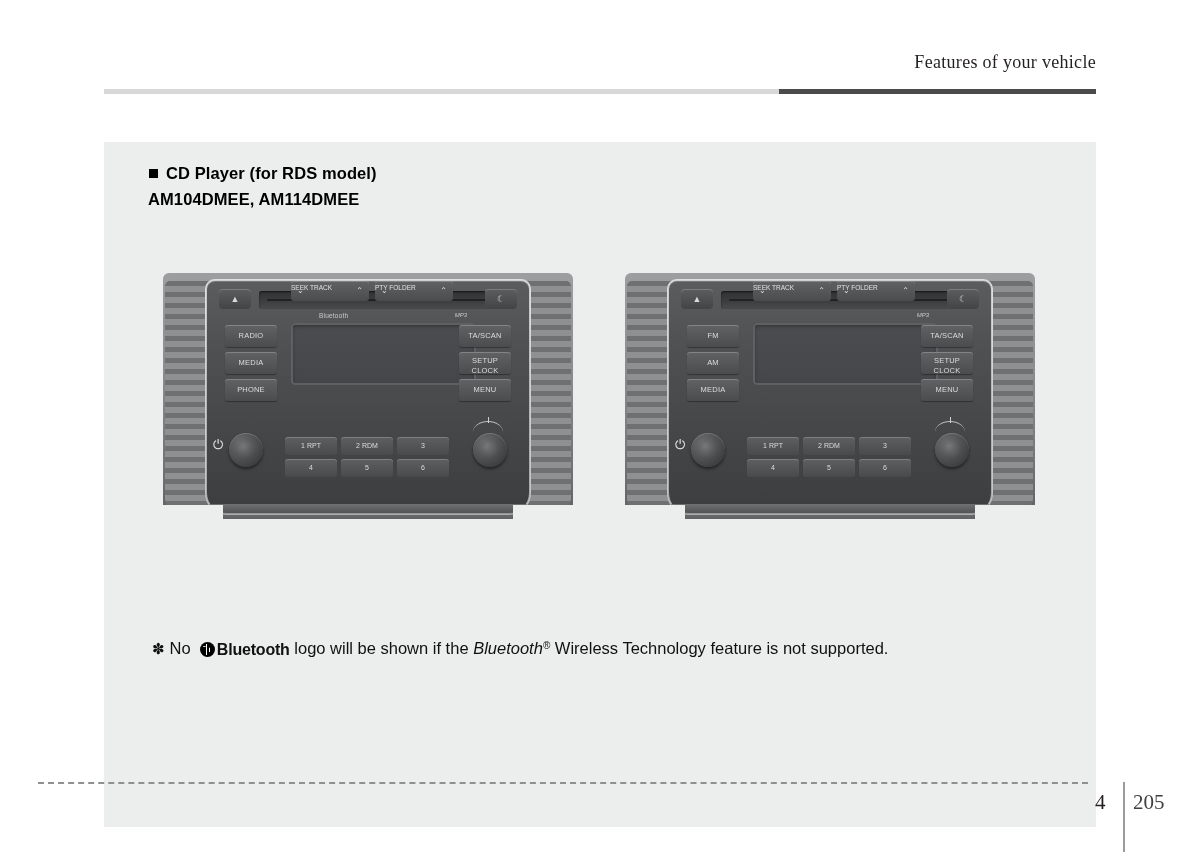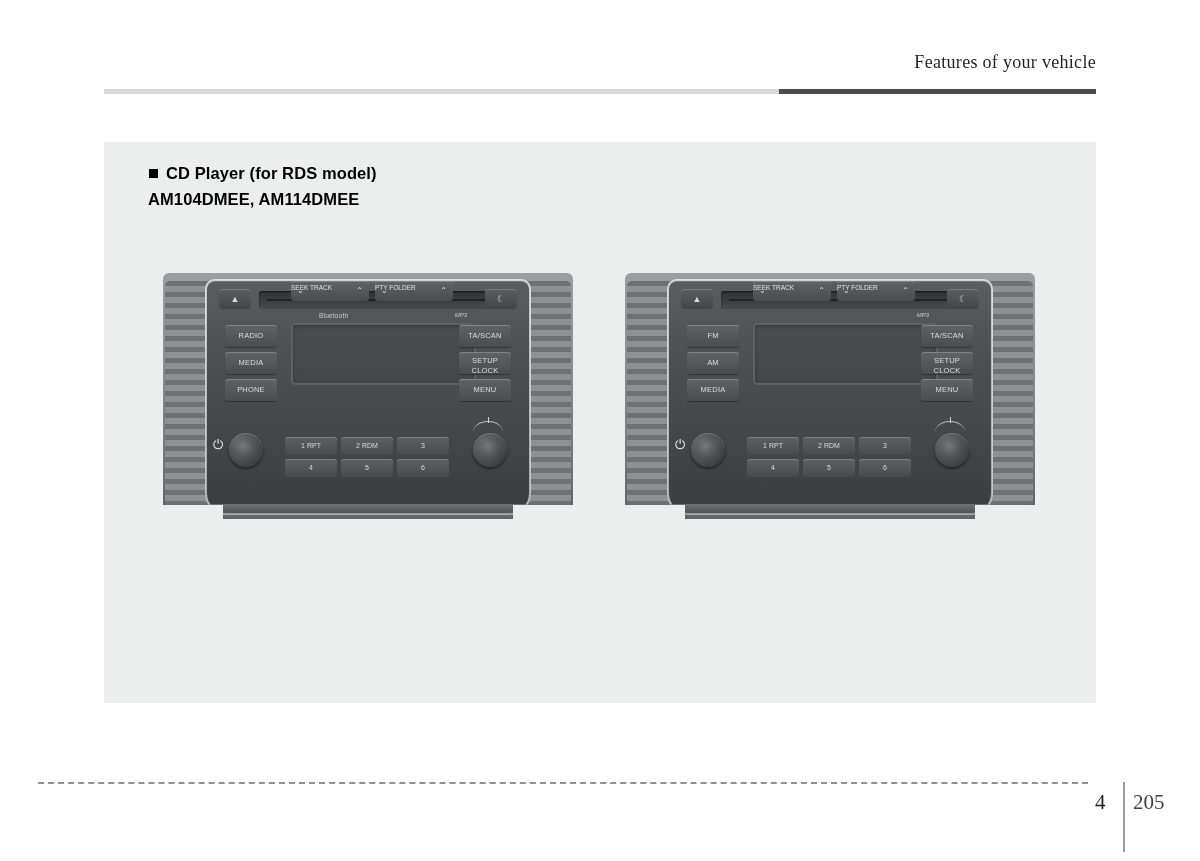--- a/index.html
+++ b/index.html
@@ -41,21 +41,21 @@
     height: 5px;
     background: linear-gradient(to right, #d8d8d8 0%, #d8d8d8 68%, #4b4b4b 68%, #4b4b4b 100%);
   }
 
   
   .content-panel {
     position: absolute;
     left: 104px;
     top: 142px;
     width: 992px;
-    height: 561px;
+    height: 685px;
     background: #eceded;
   }
 
   .section-heading {
     position: absolute;
     left: 45px;
     top: 22px;
     font-size: 16.5px;
     font-weight: bold;
     color: #000;
@@ -593,20 +593,24 @@
         <div class="knob right-knob">
             <div class="knob-inner"></div>
           </div>
       </div>
       <div class="base-shadow"></div>
     </div>
     <div class="base-white-l"></div>
     <div class="base-white-r"></div>
   </div>
 
+  <div class="footnote">
+    <span class="asterisk">✽</span><span>No</span>&nbsp;
+    <span class="bt-logo-inline"><span class="bt-mark"></span><span>Bluetooth</span></span>&nbsp;<span>logo will be shown if the</span>&nbsp;<span class="italic-bt">Bluetooth</span><span class="sup-r">®</span>&nbsp;<span>Wireless Technology feature is not supported.</span>
+  </div>
 </div>
 
 <div class="footer">
   <div class="footer-rule"></div>
   <div class="footer-vline"></div>
   <div class="chapter-num">4</div>
   <div class="page-num">205</div>
 </div>
 
 </body></html>

